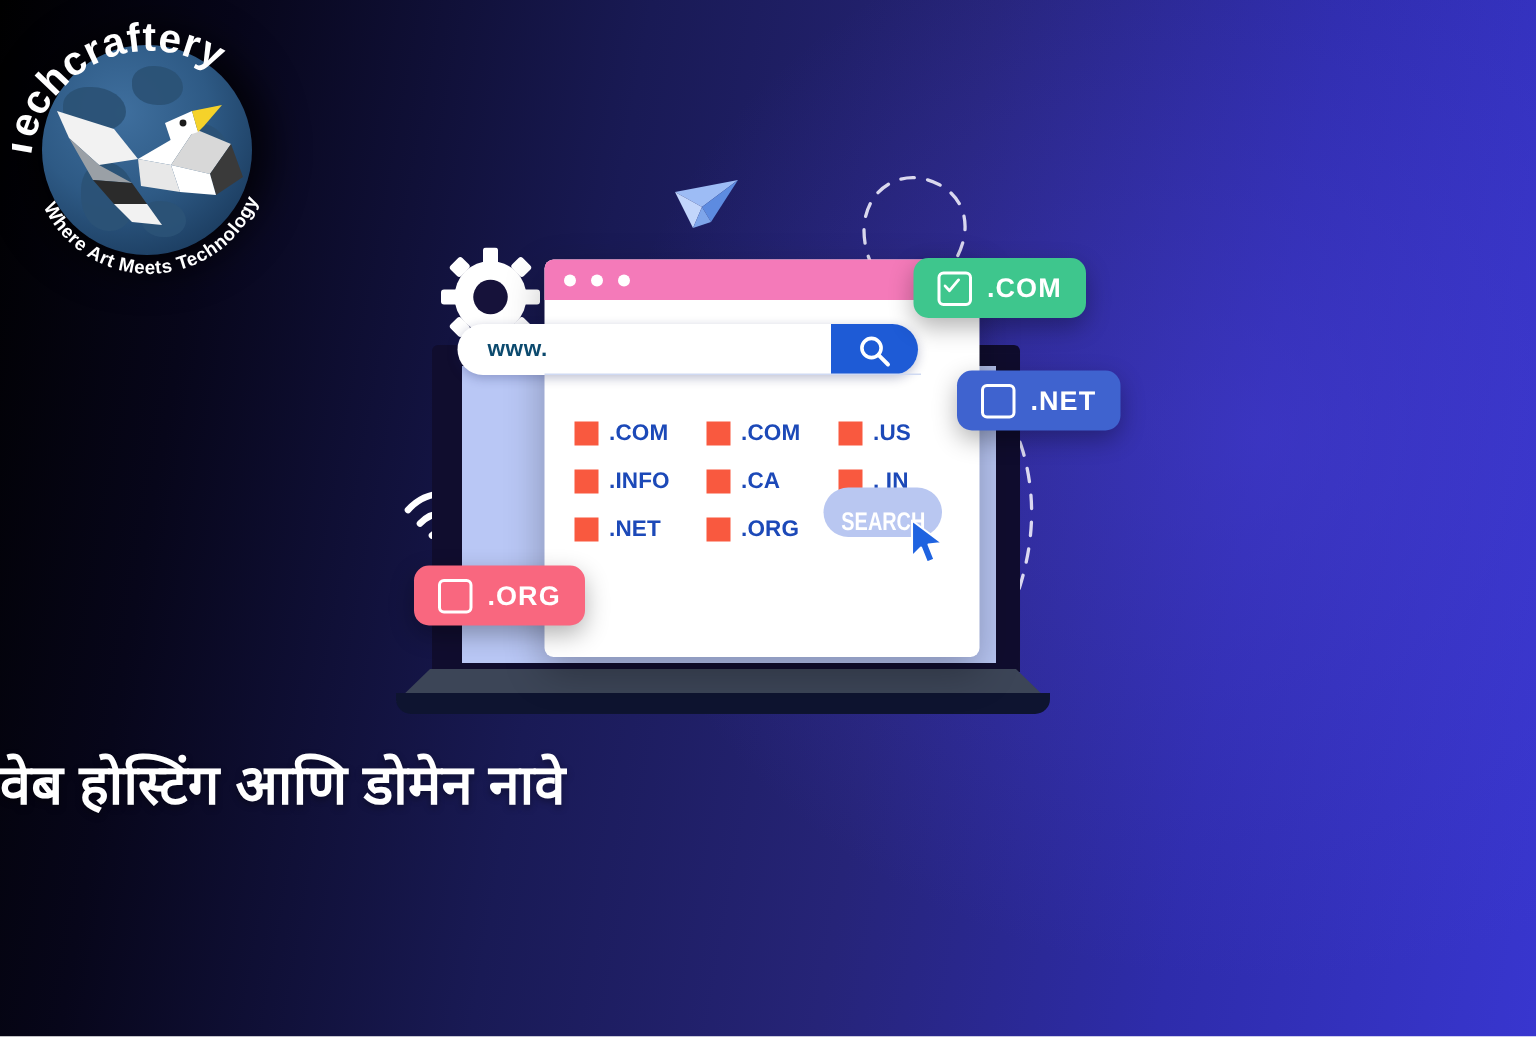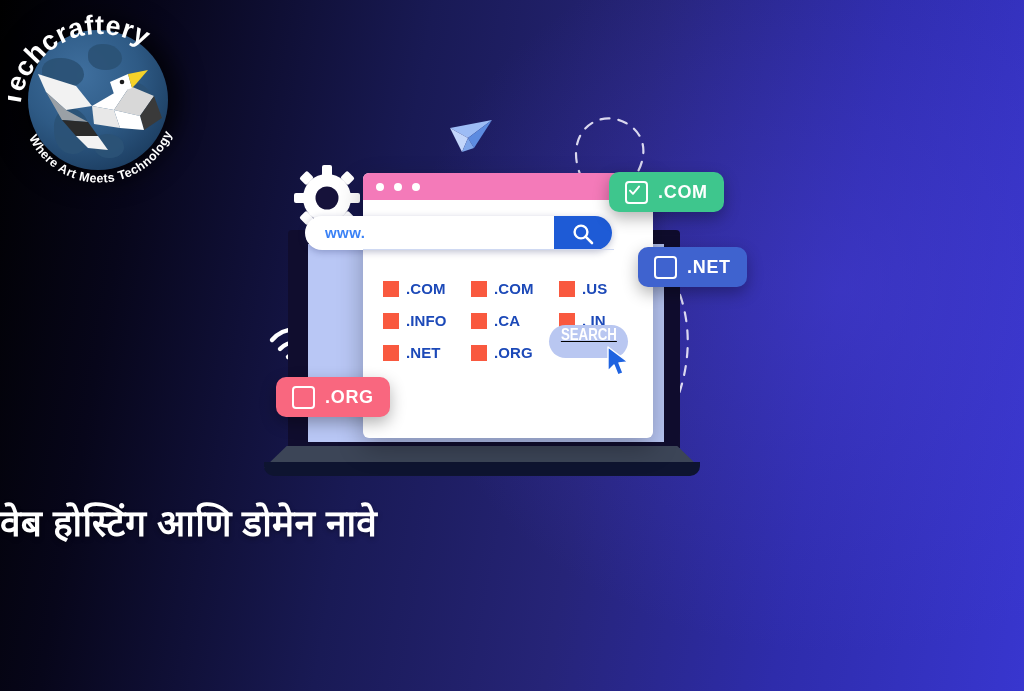--- a/index.html
+++ b/index.html
@@ -62,21 +62,21 @@
 
   
   #searchbar{
     position:absolute;left:-58px;top:43px;width:307px;height:34px;
   }
   #searchbar .field{
     position:absolute;inset:0;background:#ffffff;border-radius:17px;
     box-shadow:0 2px 7px rgba(20,30,90,.28);
   }
   #searchbar .value{
-    position:absolute;left:20px;top:8px;font-size:15px;font-weight:bold;color:#3b82f6;letter-spacing:.4px;
+    position:absolute;left:20px;top:8px;font-size:15px;font-weight:bold;color:#0c4a6e;letter-spacing:.4px;
   }
   #searchbar .go{
     position:absolute;right:0;top:0;width:58px;height:34px;background:#1e5bd6;
     border-radius:0 17px 17px 0;
   }
   #searchbar .go svg{position:absolute;left:16px;top:7px}
   #searchbar .rule{
     position:absolute;left:58px;right:-2px;top:33px;height:1px;background:#cfd9f2;
   }
 
@@ -84,21 +84,21 @@
   #tldgrid{
     position:absolute;left:20px;top:107px;width:252px;
     display:grid;grid-template-columns:88px 88px 72px;row-gap:15px;
   }
   .tld{display:flex;align-items:center;gap:7px;}
   .tld .sw{width:16px;height:16px;background:#f9593f;flex:none;}
   .tld .lbl{font-size:15px;font-weight:bold;color:#1c49b8;letter-spacing:.1px;}
 
   #searchbtn{
     position:absolute;left:186px;top:152px;width:79px;height:33px;border-radius:17px;background:#b9c7f1;
-    display:flex;align-items:flex-start;justify-content:center;text-decoration:underline;
+    display:flex;align-items:flex-end;justify-content:center;
   }
   #searchbtn span{
     font-family:"Liberation Sans Narrow","Liberation Sans",sans-serif;
     font-size:17px;font-weight:bold;color:#ffffff;letter-spacing:0px;transform:scaleX(.78);
   }
   #cursor{position:absolute;left:243px;top:173px;}
 
   
   .badge{
     position:absolute;display:flex;align-items:center;gap:10px;

